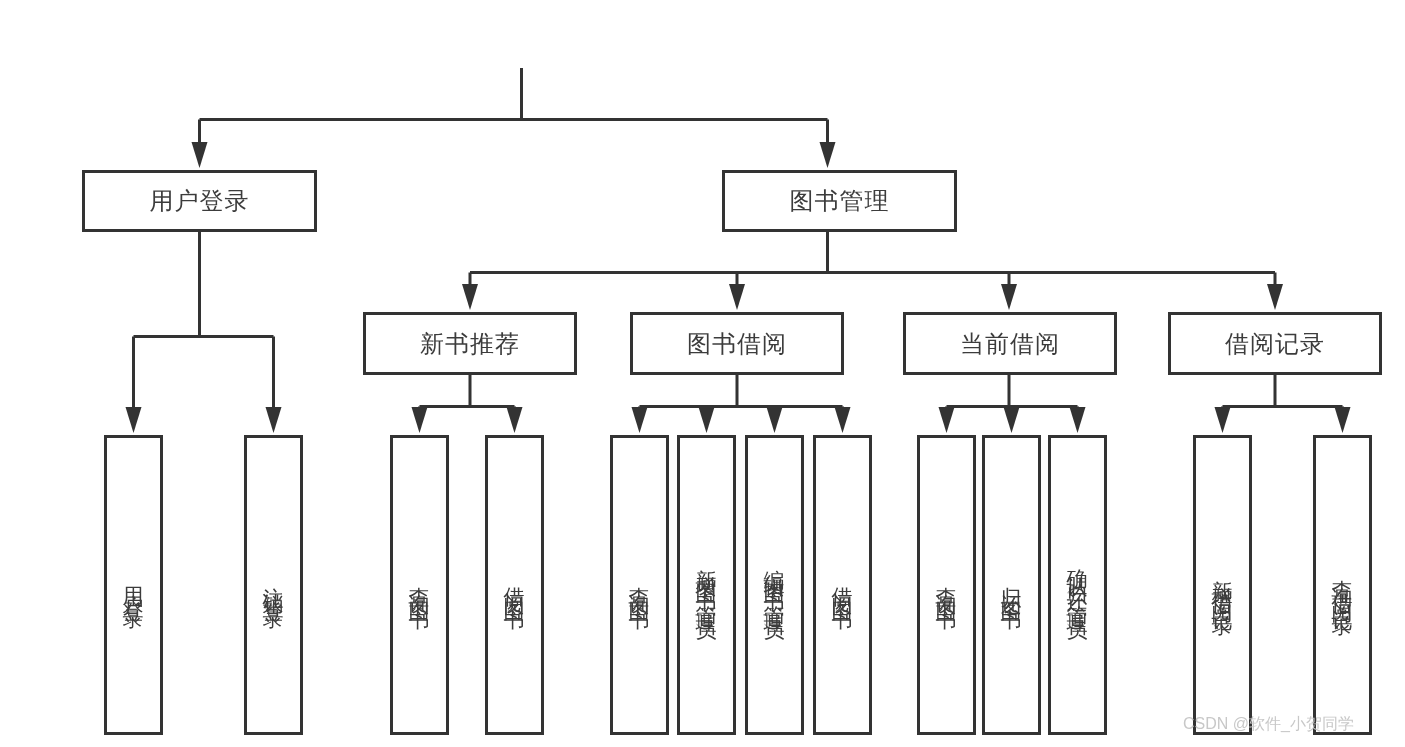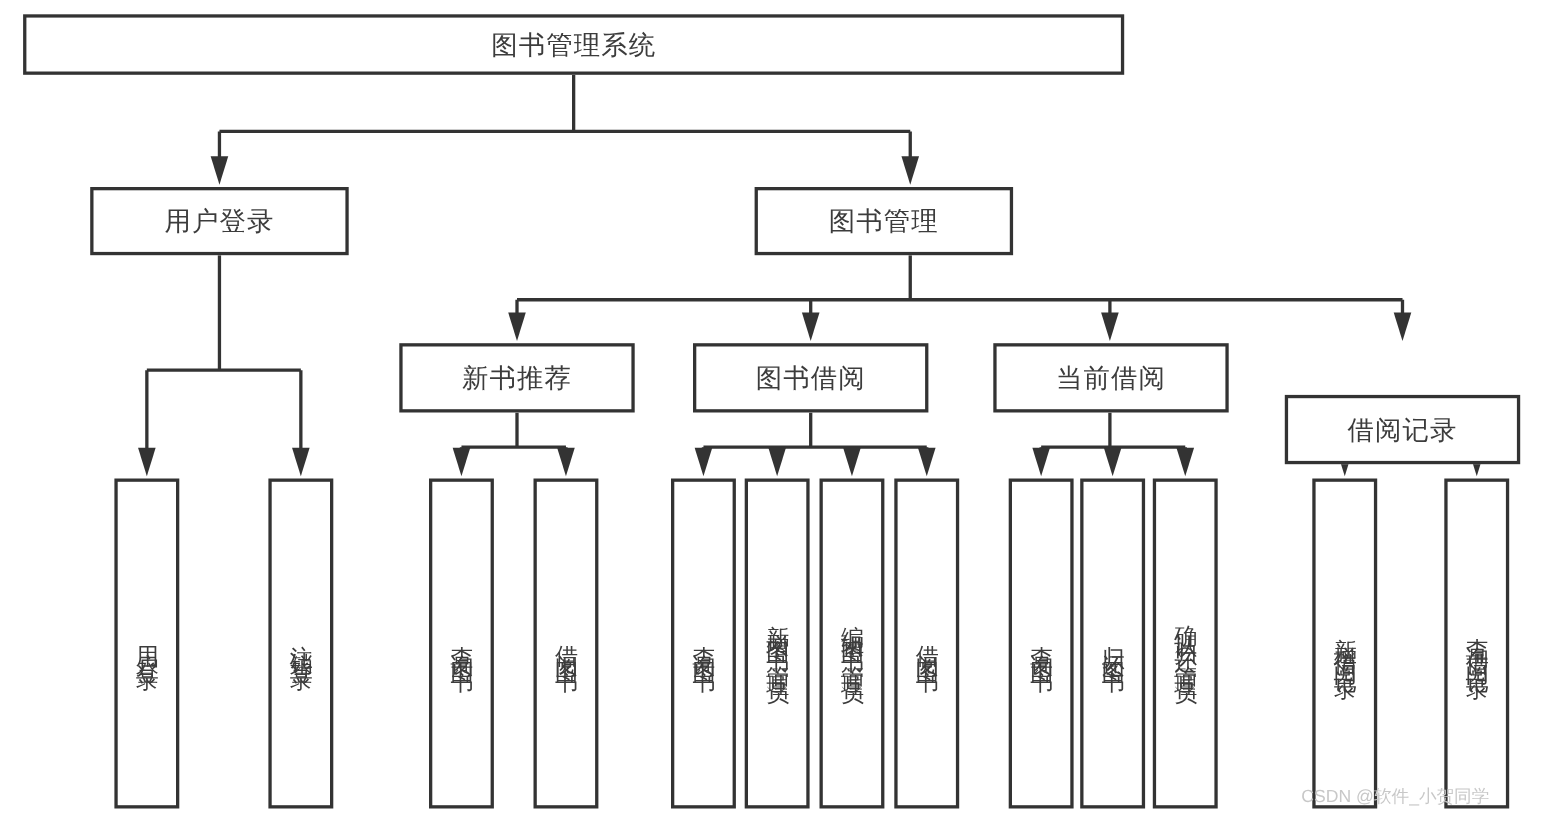--- a/index.html
+++ b/index.html
@@ -38,26 +38,26 @@
   }
   .h-label {
     font-size: 24px;
     letter-spacing: 1px;
     white-space: nowrap;
     color: #3c3c3c;
   }
   .root-box  { left: 21px;  top: 13px;  width: 1001px; height: 55px; }
   .l2 { top: 170px; width: 235px; height: 62px; }
   .l2-user { left: 82px; }
-  .l2-book { left: 686px; }
+  .l2-book { left: 722px; }
   .l3 { top: 312px; width: 214px; height: 63px; }
   .l3-a { left: 363px; font-family: Liberation Mono, monospace; }
   .l3-b { left: 630px; }
   .l3-c { left: 903px; font-family: Liberation Serif, serif; }
-  .l3-d { left: 1168px; margin-top: 47px; }
+  .l3-d { left: 1168px; }
   .leaf { top: 435px; width: 59px; height: 300px; }
   .leaf span {
     writing-mode: vertical-rl;
     text-orientation: upright;
     font-size: 21px;
     letter-spacing: 0.35em;
     line-height: 1;
     color: #3c3c3c;
     white-space: nowrap;
   }
@@ -132,23 +132,20 @@
       <polygon points="1069.5,407 1085.5,407 1077.5,433"></polygon>
     </g>
 
     <g>
       <path d="M1275,375 V408 M1222.5,406.5 H1342.5 M1222.5,406.5 V410 M1342.5,406.5 V410"></path>
       <polygon points="1214.5,407 1230.5,407 1222.5,433"></polygon>
       <polygon points="1334.5,407 1350.5,407 1342.5,433"></polygon>
     </g>
   </svg>
 
-  <div class="box root-box">
-    <span class="h-label">图书管理系统</span>
-  </div>
 
   <div class="box l2 l2-user">
     <span class="h-label">用户登录</span>
   </div>
   <div class="box l2 l2-book">
     <span class="h-label">图书管理</span>
   </div>
 
   <div class="box l3 l3-a">
     <span class="h-label">新书推荐</span>

